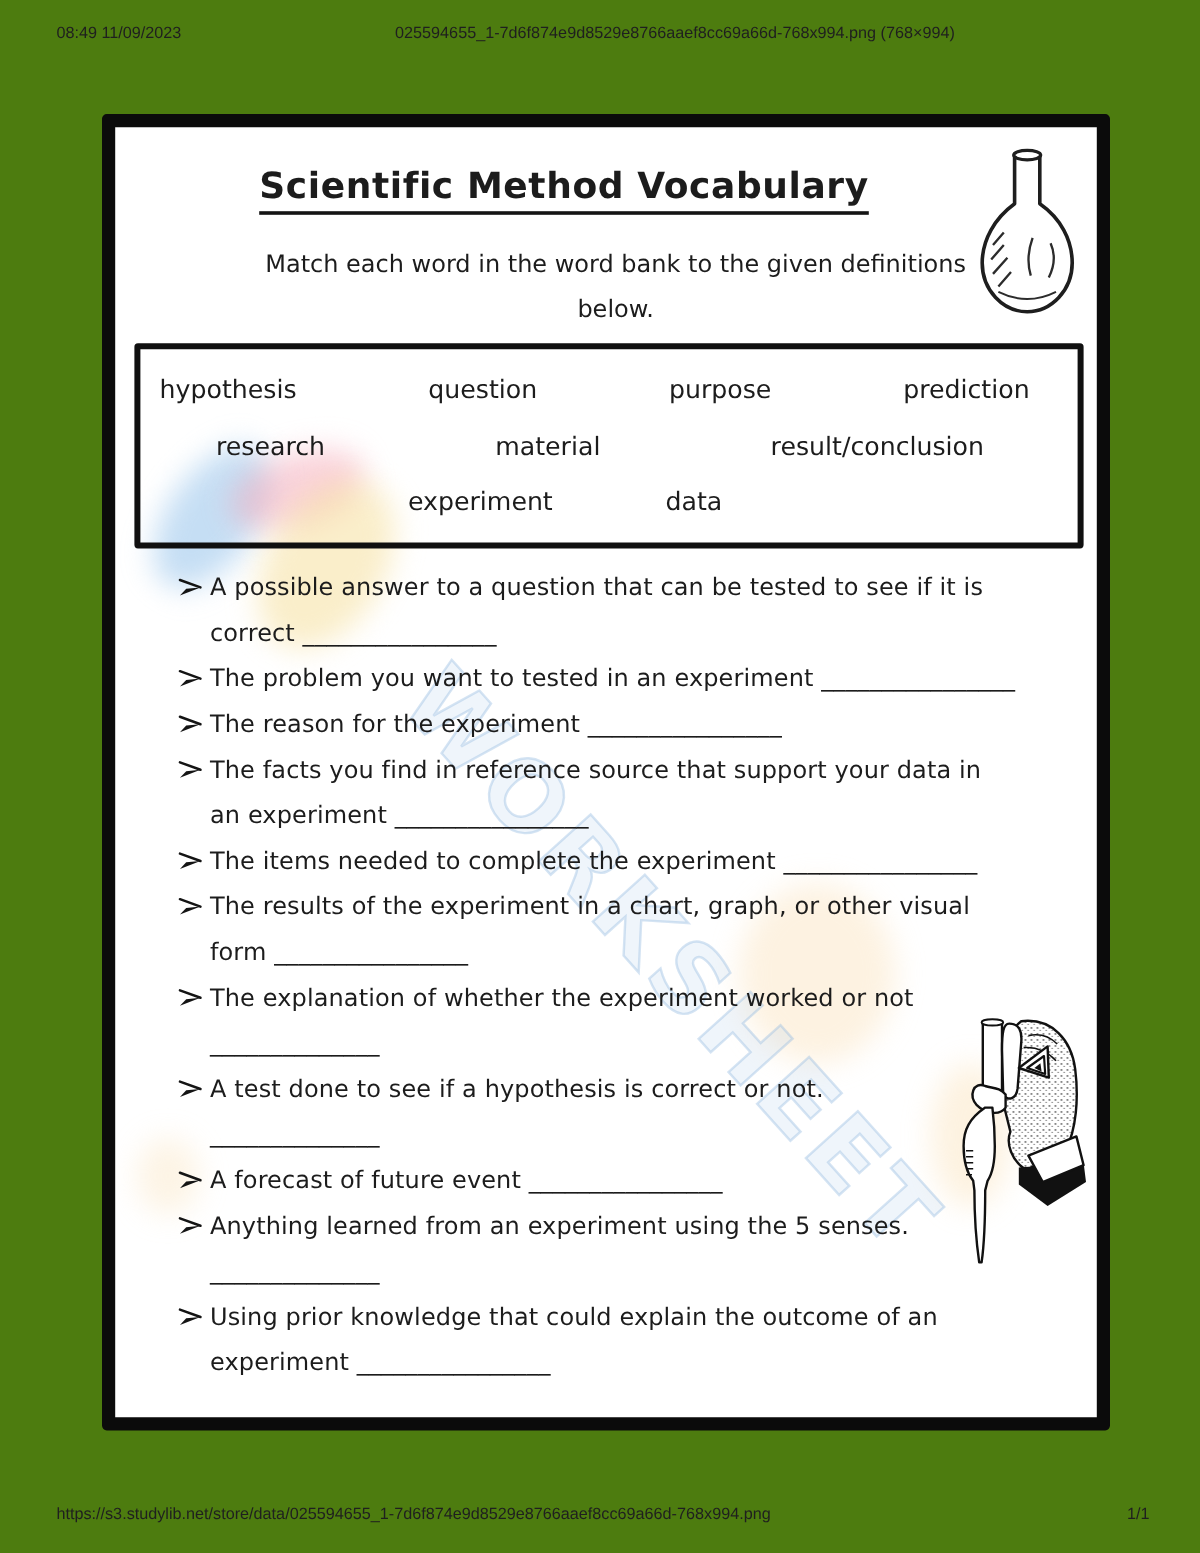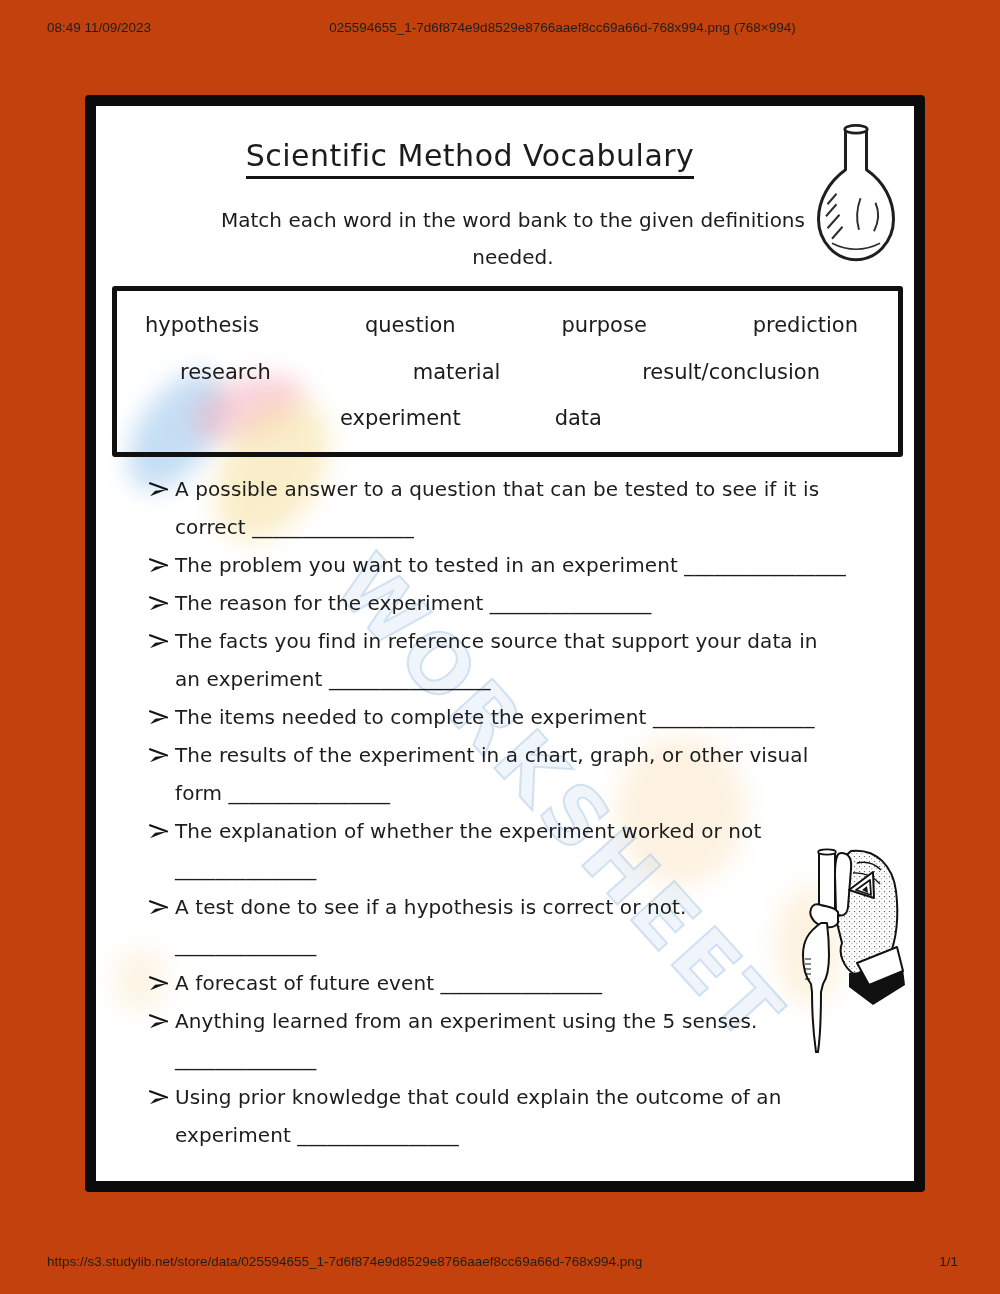--- a/index.html
+++ b/index.html
@@ -1,16 +1,16 @@
 <!DOCTYPE html>
 <html><head>
 <meta charset="utf-8">
 <style>
   html,body{margin:0;padding:0;background:#fff;}
-  .page{position:relative;width:1000px;height:1294px;background:#c2410c;overflow:hidden;
+  .page{position:relative;width:1000px;height:1294px;background:#4d7c0f;overflow:hidden;
         font-family:"DejaVu Sans", sans-serif;color:#1c1c1c;}
 
   
   .chrome{font-family:"Liberation Sans", sans-serif;font-size:13.5px;color:#1f1f1f;}
   .browser-header{position:absolute;top:20px;left:0;right:0;height:18px;}
   .hdr-timestamp{position:absolute;left:47px;top:0;}
   .hdr-filename{position:absolute;left:125px;right:0;top:0;text-align:center;}
   .browser-footer{position:absolute;top:1254px;left:47px;right:42px;display:flex;
                   justify-content:space-between;}
 
@@ -28,33 +28,33 @@
   .blob-orange-hand{left:680px;top:780px;width:66px;height:120px;background:rgba(250,214,160,.32);}
 
   
   .watermark{position:absolute;left:464px;top:694px;z-index:0;transform:translate(-50%,-50%) rotate(48deg);
              font-size:80px;font-weight:bold;letter-spacing:6px;white-space:nowrap;
              color:rgba(165,200,235,0.18);-webkit-text-stroke:2px rgba(150,188,226,.4);pointer-events:none;}
 
   .sheet-content{position:absolute;inset:0;z-index:2;}
 
   .ws-title-wrap{position:absolute;left:0;top:32px;width:748px;text-align:center;}
-  .ws-title{display:inline-block;font-size:30px;font-weight:normal;letter-spacing:.5px;
+  .ws-title{display:inline-block;font-size:30px;font-weight:bold;letter-spacing:.5px;
             border-bottom:3px solid #141414;padding-bottom:3px;}
 
   .ws-instructions{position:absolute;left:0;top:96px;width:738px;text-align:center;
                    font-size:20px;line-height:37px;padding-left:48px;}
 
   .flask{position:absolute;left:712px;top:14px;}
 
   .word-bank{position:absolute;left:16px;top:180px;width:791px;height:171px;box-sizing:border-box;
              border:5px solid #101010;border-radius:3px;display:flex;flex-direction:column;
              justify-content:space-evenly;background:transparent;}
   .wb-row{display:flex;align-items:center;font-size:21px;}
-  .wb-row[data-wb-row="0"]{justify-content:space-between;padding:0 40px 0 28px;}
+  .wb-row[data-wb-row="0"]{justify-content:space-between;padding:0 40px 0 16px;}
   .wb-row[data-wb-row="1"]{justify-content:space-between;padding:0 78px 0 63px;}
   .wb-row[data-wb-row="2"]{justify-content:flex-start;gap:94px;padding-left:223px;}
 
   .def-list{position:absolute;left:52px;top:364px;width:756px;}
   .def-item{position:relative;padding-left:27px;}
   .def-line{font-size:20px;line-height:38px;white-space:nowrap;letter-spacing:.1px;}
   .bullet{position:absolute;left:0;top:10px;}
 
   .hand{position:absolute;left:697px;top:739px;}
 </style>
@@ -80,21 +80,21 @@
     <div class="watermark">WORKSHEET</div>
 
     <div class="sheet-content">
 
       <div class="ws-title-wrap">
         <span class="ws-title">Scientific Method Vocabulary</span>
       </div>
 
       <div class="ws-instructions">
         <div>Match each word in the word bank to the given definitions</div>
-        <div>needed.</div>
+        <div>below.</div>
       </div>
 
       <svg class="flask" width="96" height="152" viewBox="0 0 64 101">
         <path d="M25,6 L25,33 C14,41 7,53 7,66 c0,15 11.5,27 25,27 s25,-12 25,-27 c0,-13 -6.5,-25 -18,-33 L39,6" fill="#fff" stroke="#1e1e1e" stroke-width="2" stroke-linejoin="round"></path>
         <ellipse cx="32" cy="6" rx="7.5" ry="2.6" fill="#fff" stroke="#1e1e1e" stroke-width="1.8"></ellipse>
         <path d="M13,56 l6,-7 M12,64 l7,-8 M13,72 l8,-9 M16,79 l7,-8" stroke="#2c2c2c" stroke-width="1.3" fill="none"></path>
         <path d="M35,52 q-4,11 -1,21 M45,55 q4,9 -1,19" stroke="#2c2c2c" stroke-width="1.3" fill="none"></path>
         <path d="M16,82 q16,8 32,0" stroke="#2c2c2c" stroke-width="1.1" fill="none"></path>
       </svg>
 

